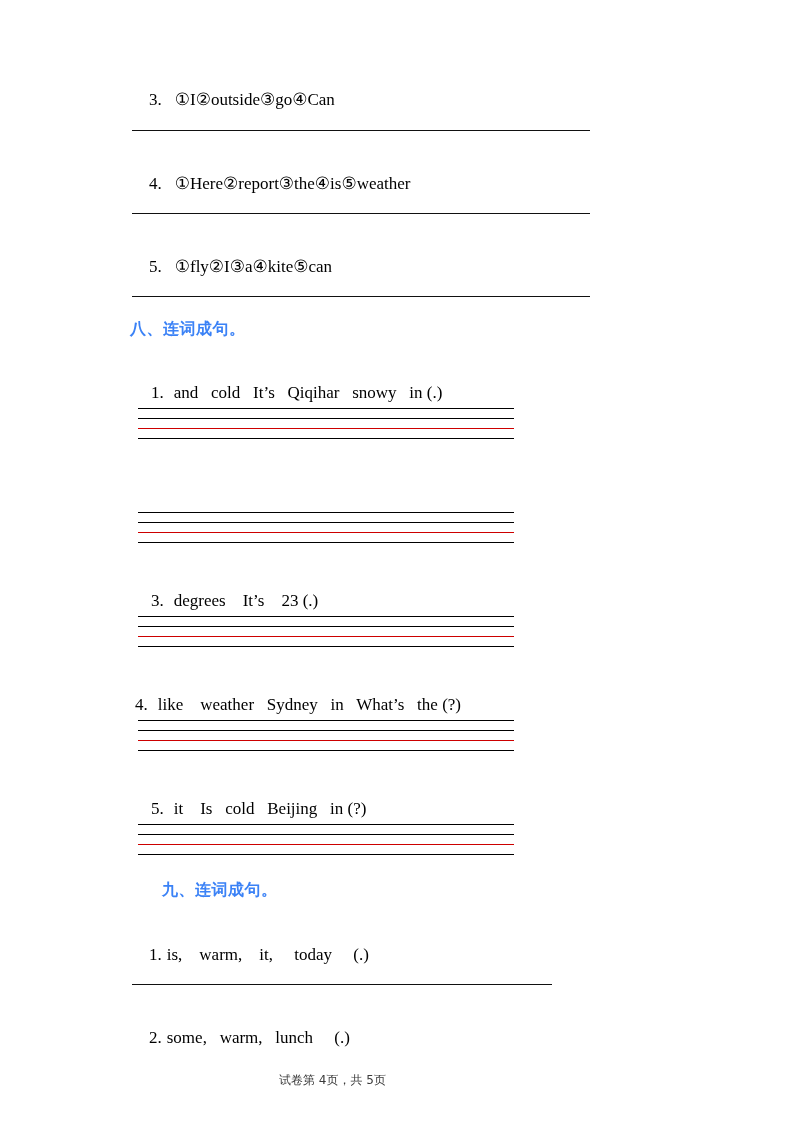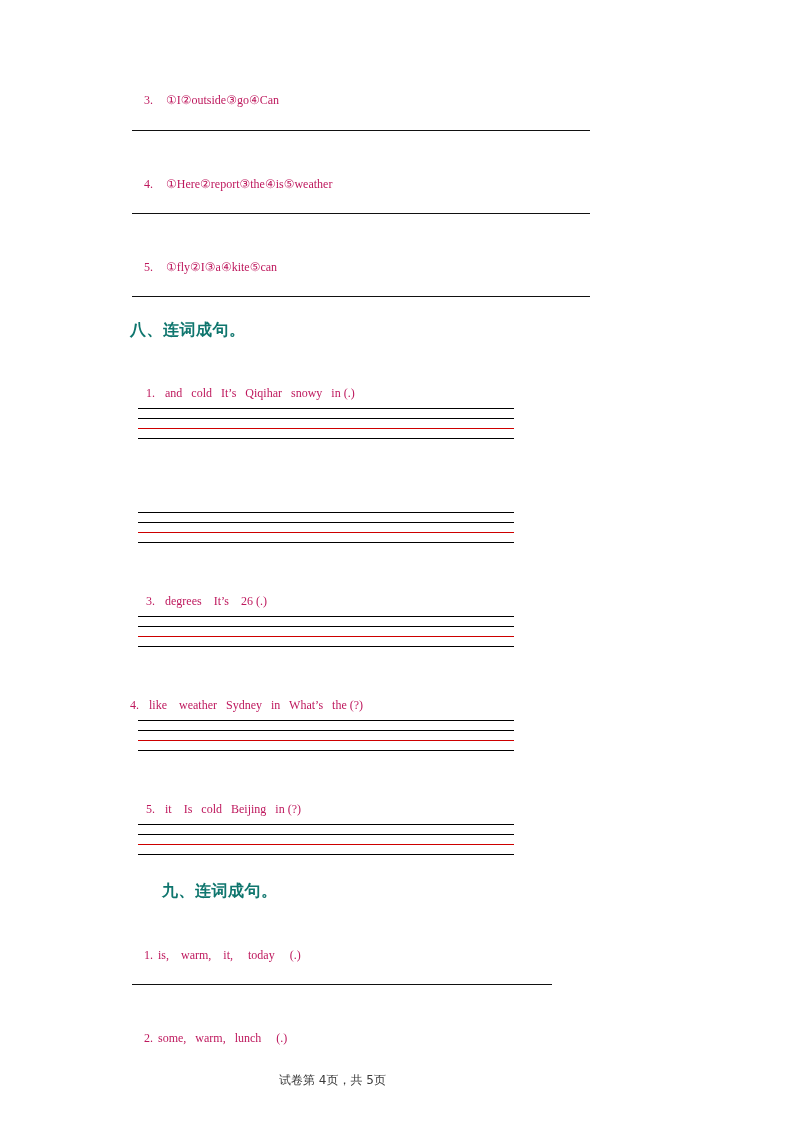--- a/index.html
+++ b/index.html
@@ -21,34 +21,34 @@
     top: 0; left: 0;
     width: 793px;
     height: 1122px;
     overflow: hidden;
   }
 
   
   .qline {
     position: absolute;
     font-family: "Liberation Serif", "DejaVu Serif", serif;
-    font-size: 12px;
+    font-size: 17px;
     line-height: 20px;
     white-space: pre;
-    color: #be185d;
+    color: #000000;
   }
 
   .section-head {
     position: absolute;
-    font-family: Liberation Sans, sans-serif;
+    font-family: Liberation Mono, monospace;
     font-size: 16px;
     font-weight: bold;
     line-height: 22px;
     white-space: pre;
-    color: #0f766e;
+    color: #3b82f6;
     letter-spacing: 0.5px;
   }
 
   
   .blank-rule {
     position: absolute;
     height: 0;
     border-top: 1px solid #111;
   }
 
@@ -116,21 +116,21 @@
   </div>
 
   <div class="guide" style="left:138px; top:512px; width:376px; height:31px;">
     <div class="gl l1"></div>
     <div class="gl l2"></div>
     <div class="gl l3"></div>
     <div class="gl l4"></div>
   </div>
 
   <div class="qline" style="left:134px; top:571px;">
-    <span>3.</span><span style="display:inline-block;width:10px"></span><span>degrees    It’s    26 (.)</span>
+    <span>3.</span><span style="display:inline-block;width:10px"></span><span>degrees    It’s    23 (.)</span>
   </div>
   <div class="guide" style="left:138px; top:616px; width:376px; height:31px;">
     <div class="gl l1"></div>
     <div class="gl l2"></div>
     <div class="gl l3"></div>
     <div class="gl l4"></div>
   </div>
 
   <div class="qline" style="left:118px; top:675px;">
     <span>4.</span><span style="display:inline-block;width:10px"></span><span>like    weather   Sydney   in   What’s   the (?)</span>

